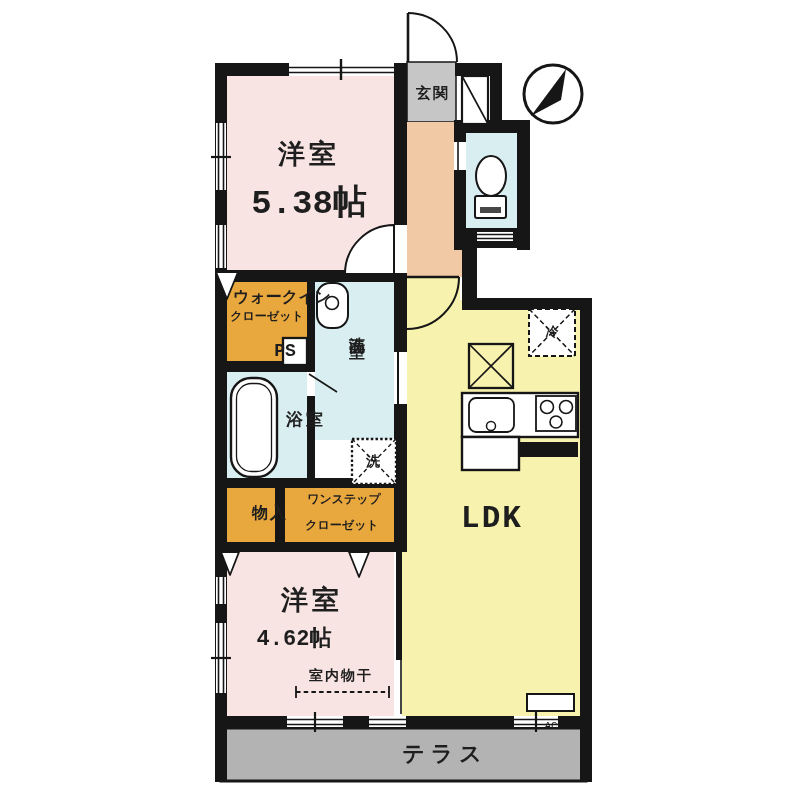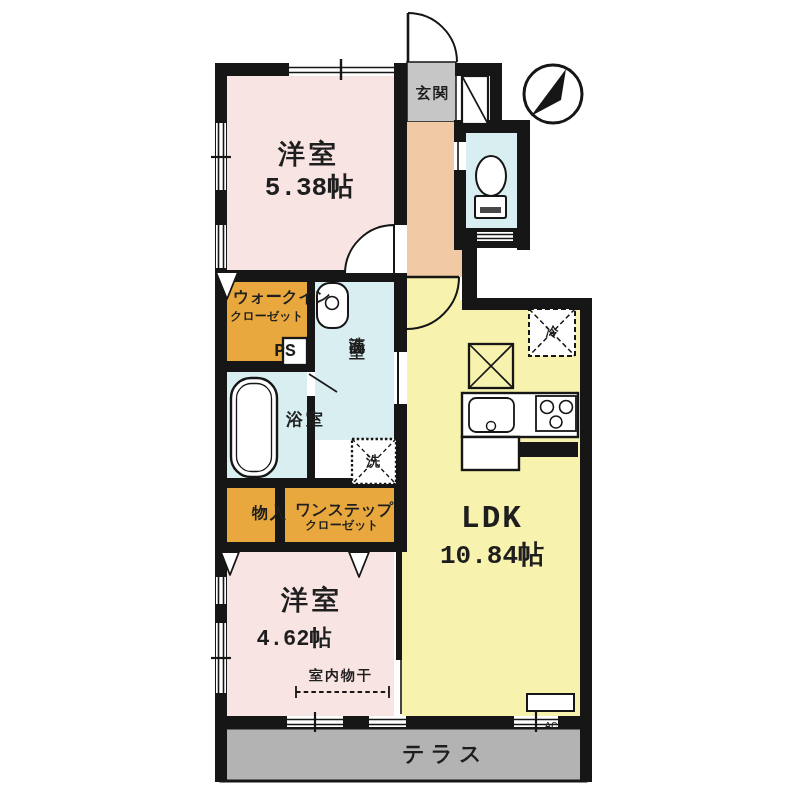--- a/index.html
+++ b/index.html
@@ -205,42 +205,41 @@
     <g>
       <circle cx="553" cy="94" r="29" fill="#ffffff" stroke="#161616" stroke-width="3"></circle>
       <path d="M566,69 L531,116 L561,100 Z" fill="#161616"></path>
     </g>
   </g>
 </svg>
 
 <div class="lbl" style="left:433px;top:94px;font-size:15px;letter-spacing:2px;">玄関</div>
 
 <div class="lbl" style="left:309px;top:156px;font-size:27px;letter-spacing:4px;">洋室</div>
-<div class="lbl" style="left:309px;top:188px;font-size:26px;">5.38帖</div>
+<div class="lbl" style="left:309px;top:204px;font-size:34px;">5.38帖</div>
 
 <div class="lbl" style="left:282px;top:298px;font-size:16px;">ウォークイン</div>
 <div class="lbl" style="left:267px;top:317px;font-size:12px;">クローゼット</div>
 
 <div class="lbl" style="left:285px;top:351px;font-size:18px;">PS</div>
 
 <div class="lbl v" style="left:356px;top:328px;font-size:16px;letter-spacing:3px;">洗面室</div>
 
 <div class="lbl" style="left:306px;top:420px;font-size:17px;letter-spacing:3px;">浴室</div>
 
 <div class="lbl" style="left:373px;top:462px;font-size:14px;">洗</div>
 
 <div class="lbl" style="left:552px;top:332px;font-size:13px;">冷</div>
 
 <div class="lbl" style="left:250px;top:514px;font-size:16px;letter-spacing:2px;margin-left:20px;">物入</div>
 
-<div class="lbl" style="left:344px;top:511px;font-size:16px;text-align:center;">ワンステップ</div>
+<div class="lbl" style="left:344px;top:500px;font-size:12px;text-align:center;">ワンステップ</div>
 <div class="lbl" style="left:342px;top:526px;font-size:12px;">クローゼット</div>
 
 <div class="lbl" style="left:492px;top:518px;font-size:31px;letter-spacing:2px;">LDK</div>
-<div class="lbl" style="left:492px;top:556px;font-size:26px;">10.84帖</div>
 
 <div class="lbl" style="left:312px;top:602px;font-size:27px;letter-spacing:4px;">洋室</div>
 <div class="lbl" style="left:294px;top:640px;font-size:22px;">4.62帖</div>
 
 <div class="lbl" style="left:341px;top:676px;font-size:14px;letter-spacing:2px;">室内物干</div>
 
 <div class="lbl" style="left:551px;top:686px;font-size:11px;font-weight:500;margin-top:40px;">AC</div>
 
 <div class="lbl" style="left:401px;top:756px;font-size:22px;letter-spacing:6px;margin-left:44px;">テラス</div>
 

